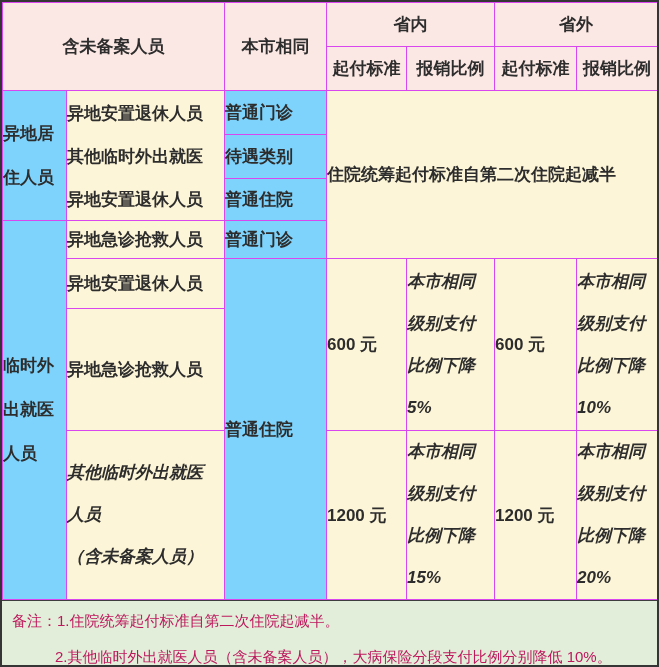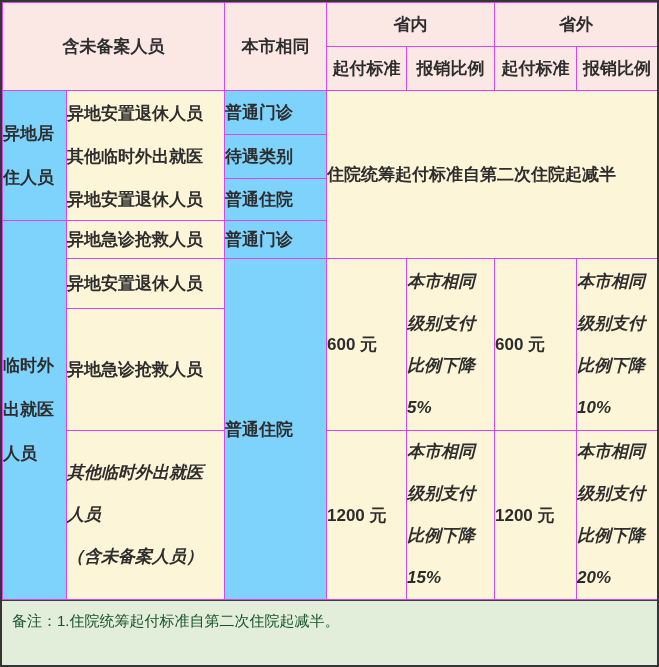--- a/index.html
+++ b/index.html
@@ -22,21 +22,21 @@
   .blue{background:#7dd3fc;}
   .ml{white-space:pre-line;}
   .lh42{line-height:42px;font-style:italic;}
   .lh45{line-height:44px;}
   .lh48{line-height:44px;}
   .persons-stack{display:flex;flex-direction:column;justify-content:space-around;height:128px;}
   .persons-stack div{line-height:43px;}
   .notes{
     background:#e2eed9;height:75px;box-sizing:border-box;
     border-top:1px solid #3d3d3d;
-    font-size:15px;font-weight:normal;color:#14532d;
+    font-size:15px;font-weight:normal;color:#be185d;
     padding:9px 8px 0 10px;flex:1;
   }
   .notes .line1{line-height:22px;}
   .notes .line2{line-height:22px;margin-top:14px;margin-left:43px;}
 </style>
 </head>
 <body>
 
 <div class="sheet">
   <table class="benefit">
@@ -121,14 +121,15 @@
         <td class="yellow ml lh42">本市相同
 级别支付
 比例下降
 20%</td>
       </tr>
     </tbody>
   </table>
 
   <div class="notes">
     <div class="line1">备注：1.住院统筹起付标准自第二次住院起减半。</div>
+    <div class="line2">2.其他临时外出就医人员（含未备案人员），大病保险分段支付比例分别降低 10%。</div>
   </div>
 </div>
 
 </body></html>

